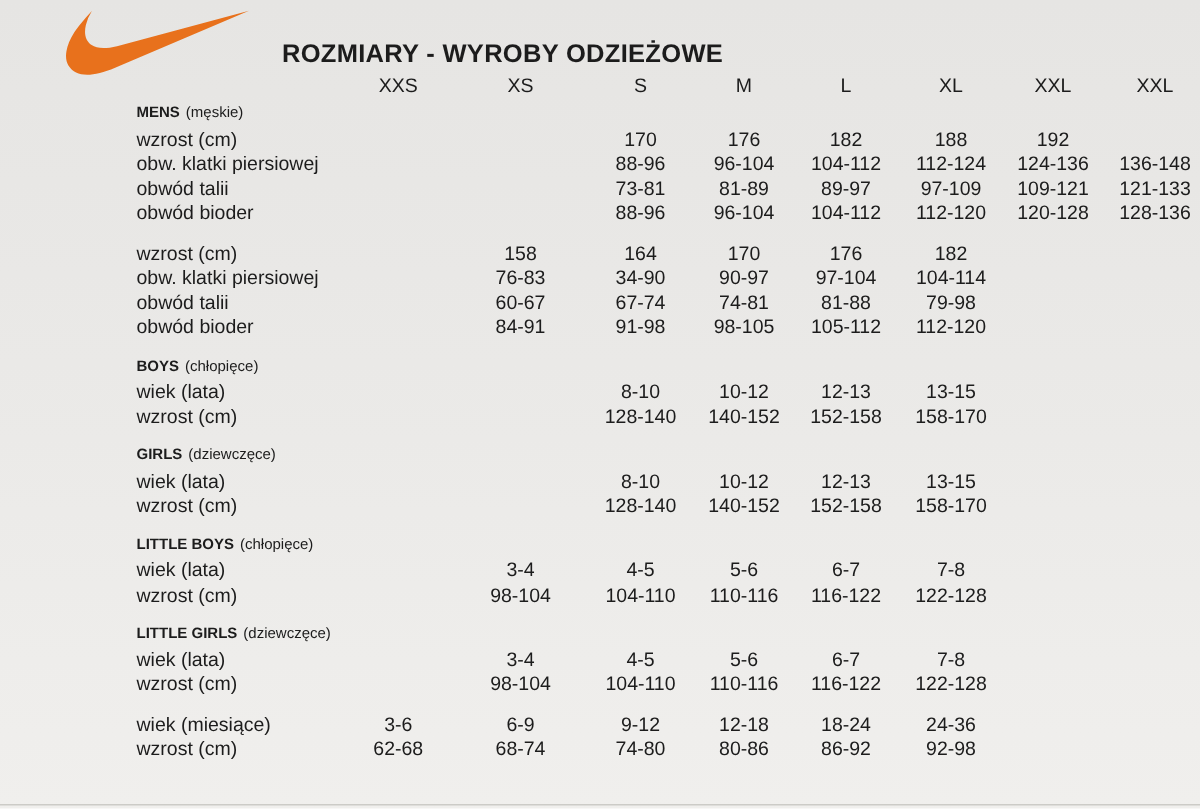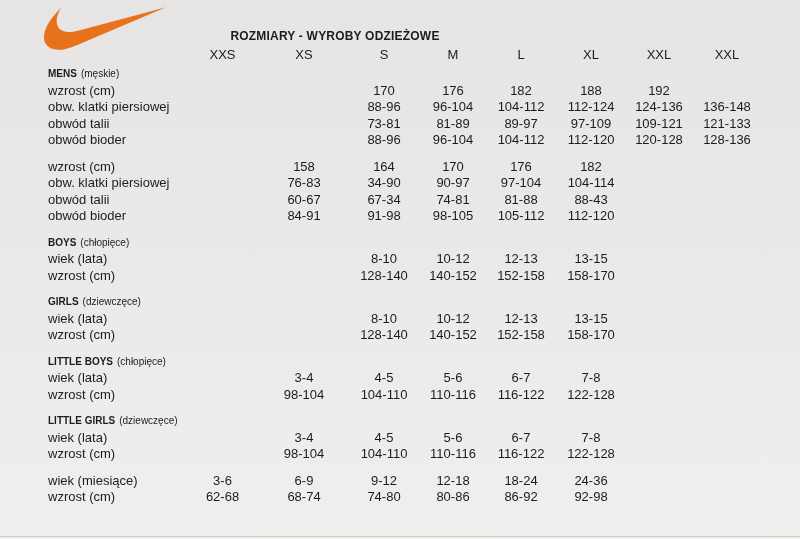--- a/index.html
+++ b/index.html
@@ -12,22 +12,22 @@
     overflow:hidden;
   }
   .page::after {
     content:""; position:absolute; left:0; right:0; bottom:2px; height:1px;
     background:rgba(160,160,152,.45);
   }
   .logo {
     position:absolute; left:44px; top:5px; width:122px; height:47px;
   }
   .title-wrap { width:670px; padding-top:26px; text-align:center; }
-  .title { display:inline; margin:0; font-size:12px; font-weight:bold; letter-spacing:.2px; }
-  .content { padding-left:48px; }
+  .title { display:inline; margin:0; font-size:17px; font-weight:bold; letter-spacing:.2px; }
+  .content { padding-left:48px;margin-left:43px; }
   .row {
     display:grid;
     grid-template-columns:137px 75px 88px 72px 66px 70px 70px 66px 70px;
     align-items:center;
     height:16.5px;
     font-size:13px;
   }
   .header-row { margin-top:2px; }
   .cell { white-space:nowrap; }
   .cell.val { text-align:center; }
@@ -134,24 +134,24 @@
             <div class="cell val">90-97</div>
             <div class="cell val">97-104</div>
             <div class="cell val">104-114</div>
             <div class="cell val"></div>
             <div class="cell val"></div>
           </div>
           <div class="row">
             <div class="cell label">obwód talii</div>
             <div class="cell val"></div>
             <div class="cell val">60-67</div>
-            <div class="cell val">67-34</div>
+            <div class="cell val">67-74</div>
             <div class="cell val">74-81</div>
             <div class="cell val">81-88</div>
-            <div class="cell val">88-43</div>
+            <div class="cell val">79-98</div>
             <div class="cell val"></div>
             <div class="cell val"></div>
           </div>
           <div class="row">
             <div class="cell label">obwód bioder</div>
             <div class="cell val"></div>
             <div class="cell val">84-91</div>
             <div class="cell val">91-98</div>
             <div class="cell val">98-105</div>
             <div class="cell val">105-112</div>

